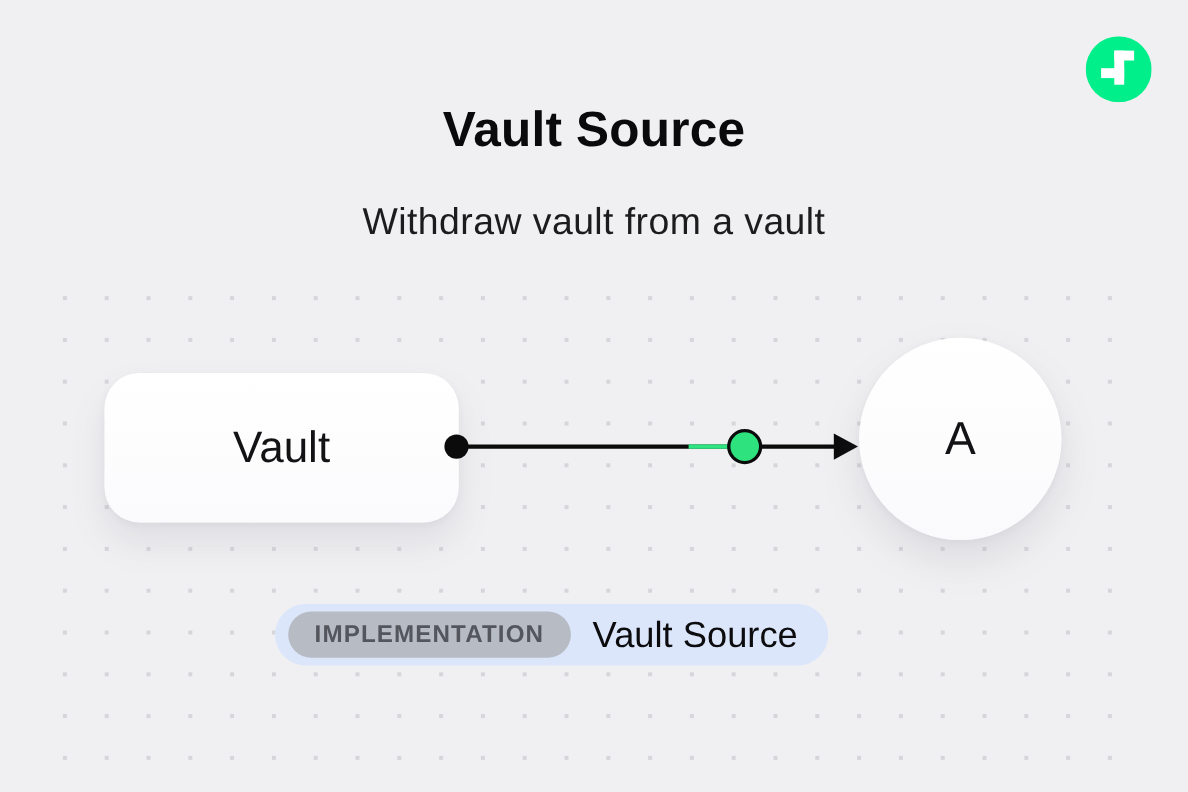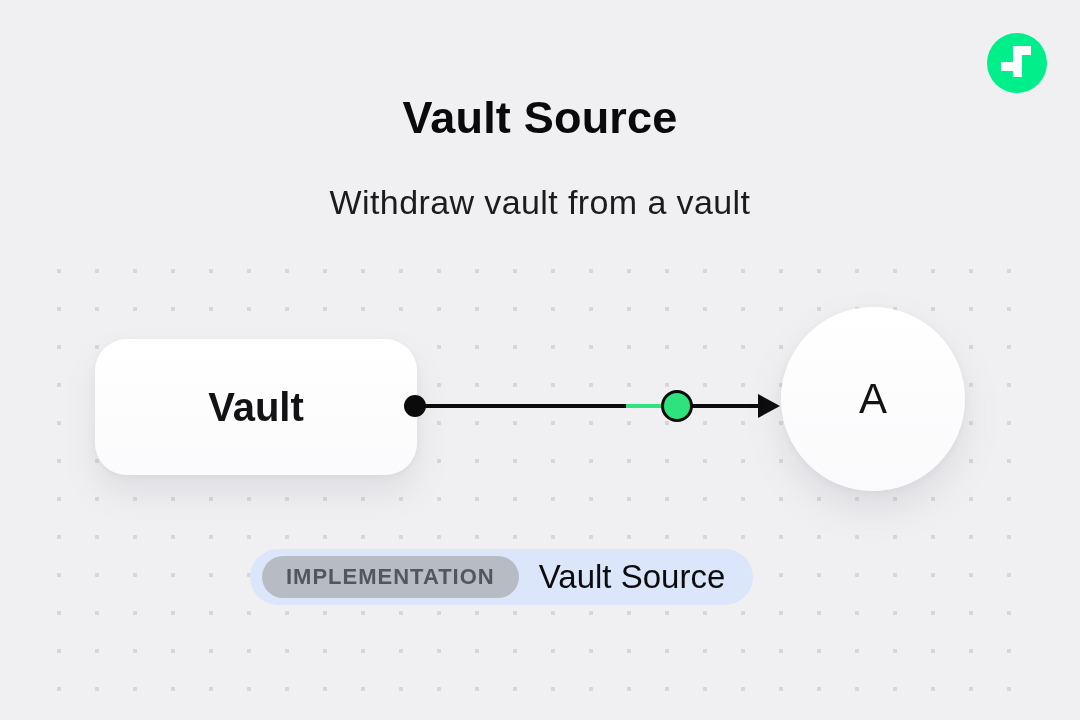--- a/index.html
+++ b/index.html
@@ -40,21 +40,21 @@
 
   .vault-node {
     position: absolute; left: 95px; top: 339px;
     width: 322px; height: 136px;
     background: linear-gradient(180deg, #ffffff 0%, #fbfbfd 100%);
     border-radius: 32px;
     box-shadow: 0 18px 32px rgba(110,110,130,0.13), 0 2px 6px rgba(110,110,130,0.07);
     display: flex; align-items: center; justify-content: center;
   }
   .vault-node span {
-    font-size: 40px; font-weight: 700; color: #131316;
+    font-size: 40px; font-weight: 400; color: #131316;
   }
 
   .target-node {
     position: absolute; left: 781px; top: 307px;
     width: 184px; height: 184px;
     border-radius: 50%;
     background: linear-gradient(180deg, #ffffff 0%, #fafafc 100%);
     box-shadow: 0 18px 36px rgba(110,110,130,0.15), 0 2px 6px rgba(110,110,130,0.07);
     display: flex; align-items: center; justify-content: center;
   }

